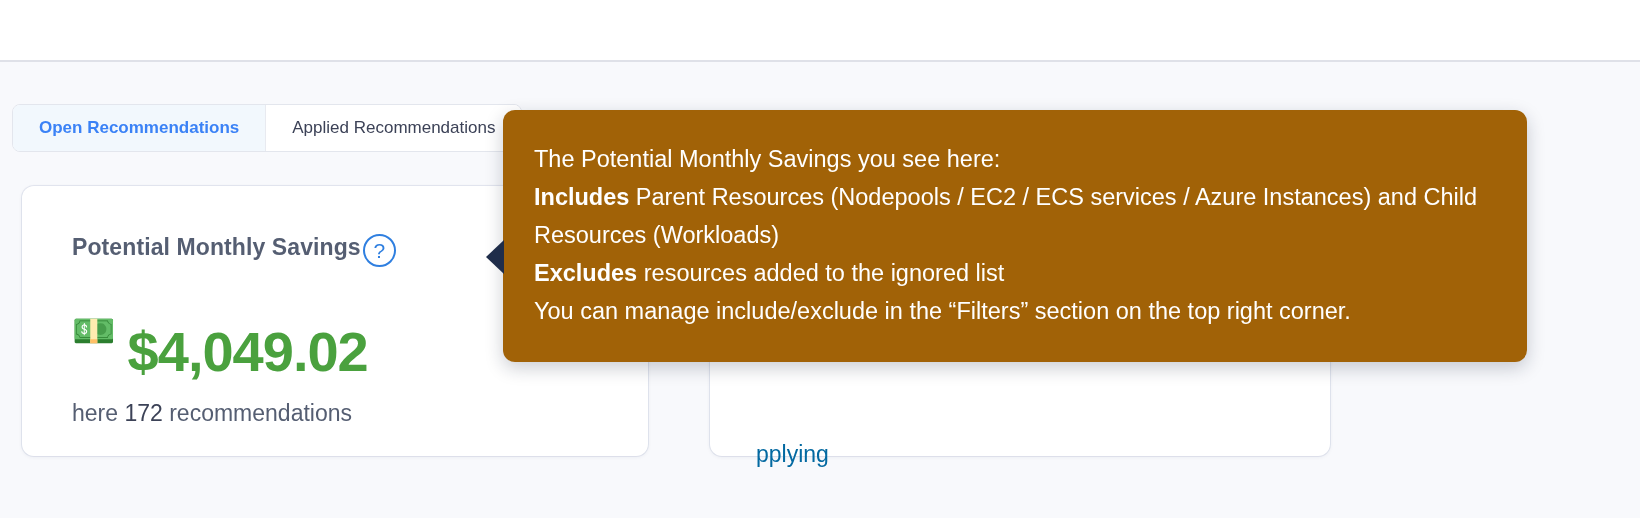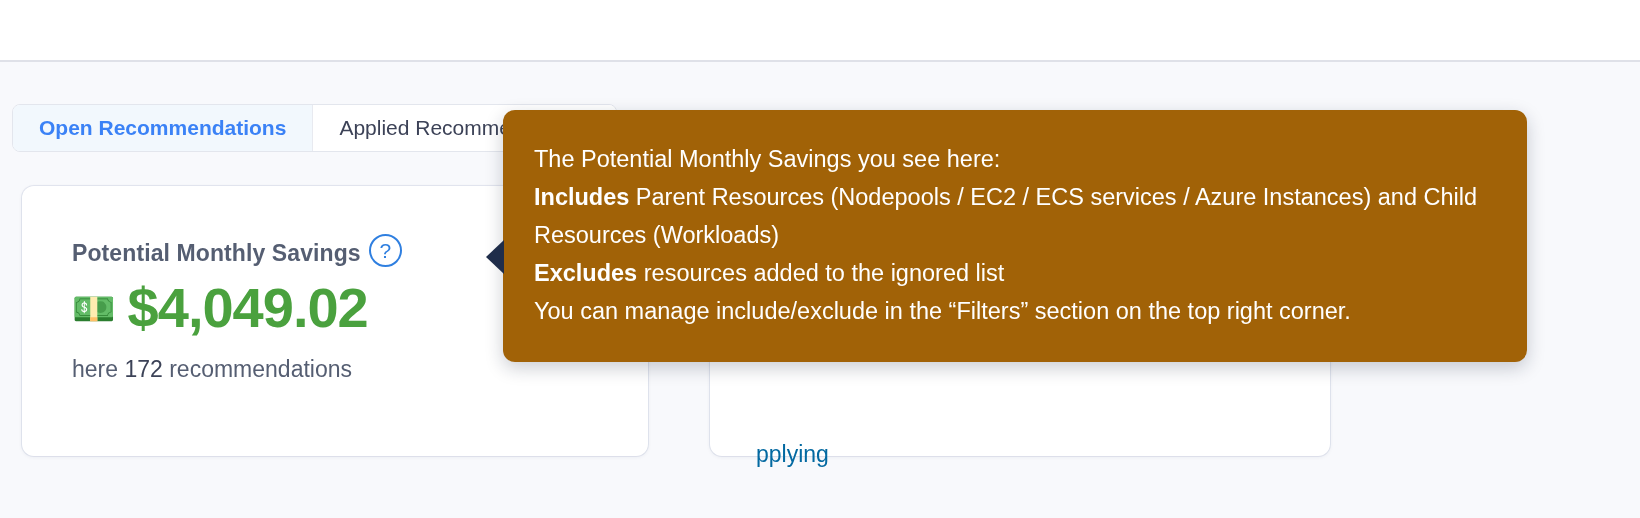--- a/index.html
+++ b/index.html
@@ -47,21 +47,21 @@
     overflow: hidden;
     background: #ffffff;
     height: 48px;
   }
   .tab {
     display: flex;
     align-items: center;
     justify-content: center;
     padding: 0 26px;
     height: 100%;
-    font-size: 21px;
+    font-size: 17px;
     color: #3c4257;
     background: #ffffff;
     white-space: nowrap;
     cursor: pointer;
     border-right: 1px solid #e8eaf0;
   }
   .tab:last-child { border-right: none; }
   .tab.active {
     color: #3b82f6;
     font-weight: bold;
@@ -87,22 +87,22 @@
   }
   .card-savings { left: 0; width: 626px; }
   .card-secondary { left: 688px; width: 620px; }
 
   .card-inner {
     padding: 48px 0 0 50px;
   }
 
   .card-title-row {
     display: flex;
-    align-items: flex-end;
-    gap: 8px;
+    align-items: flex-start;
+    gap: 2px;
   }
   .card-title {
     font-size: 23px;
     font-weight: bold;
     color: #555e72;
     letter-spacing: 0.1px;
   }
 
   .help-icon {
     width: 33px;
@@ -131,20 +131,21 @@
     font-size: 35px;
     line-height: 1;
     filter: saturate(1.05);
   }
   .amount {
     font-size: 56px;
     font-weight: bold;
     color: #4aa13e;
     letter-spacing: -1px;
     line-height: 1.05;
+    margin-top: 44px;
   }
 
   .sub-line {
     margin-top: 18px;
     font-size: 23px;
     color: #555e72;
   }
   .sub-line b { color: #3c4257; font-weight: normal; }
   .secondary-text {
     position: absolute;

